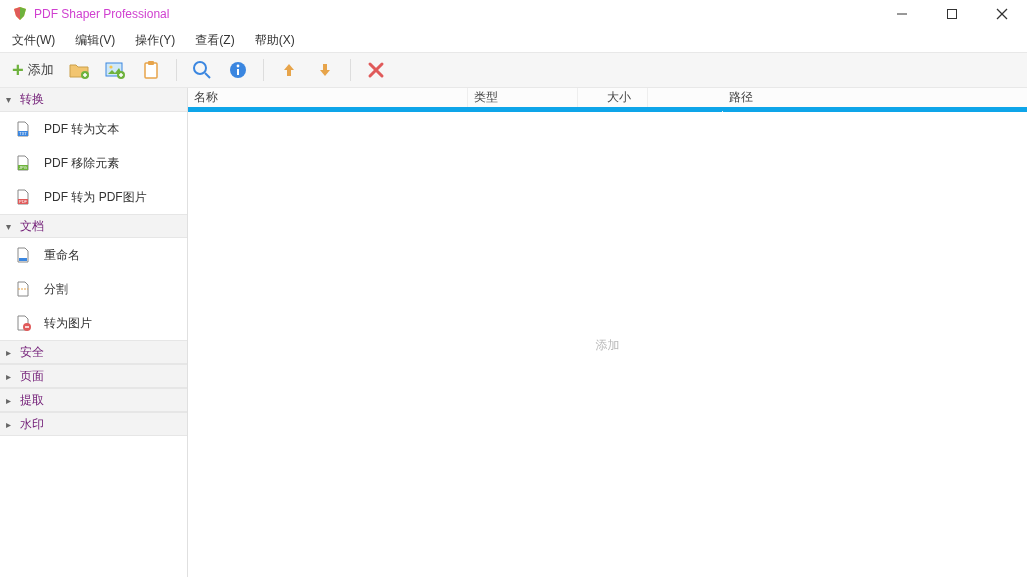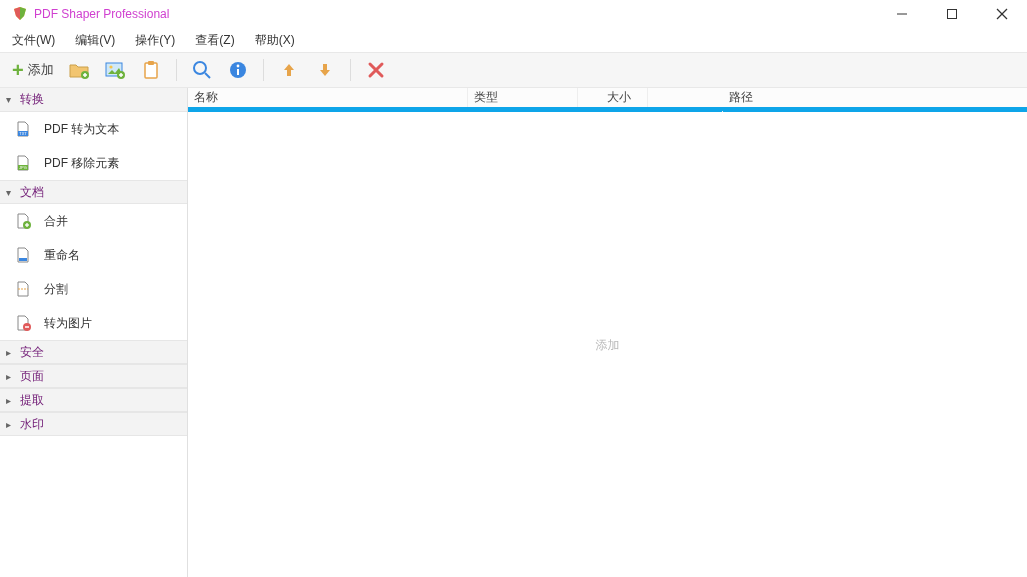--- a/index.html
+++ b/index.html
@@ -202,37 +202,36 @@
       <div class="sb-item">
         <span class="sb-item-icon">
           <svg class="doc-icon" viewBox="0 0 16 16">
               <path d="M3 1h7l3 3v11H3z" fill="#fff" stroke="#888"></path>
               <rect x="3" y="10" width="10" height="5" fill="#6eb23d"></rect>
               <text x="8" y="14" font-size="4" fill="#fff" text-anchor="middle">JPG</text>
             </svg>
         </span>
         <span class="sb-item-label">PDF 移除元素</span>
       </div>
+      <div class="sb-item">
+        <span class="sb-item-icon">
+          <svg class="doc-icon" viewBox="0 0 16 16">
+              <path d="M3 1h7l3 3v11H3z" fill="#fff" stroke="#888"></path>
+              <rect x="3" y="10" width="10" height="5" fill="#e05a5a"></rect>
+              <text x="8" y="14" font-size="4" fill="#fff" text-anchor="middle">PDF</text>
+            </svg>
+        </span>
+        <span class="sb-item-label">PDF 转为 PDF图片</span>
+      </div>
 
       <div class="sb-group-header">
         <span class="sb-chevron">▾</span>
         <span class="sb-group-label">文档</span>
       </div>
 
-      <div class="sb-item">
-        <span class="sb-item-icon">
-          <svg class="doc-icon" viewBox="0 0 16 16">
-              <path d="M3 1h7l3 3v11H3z" fill="#fff" stroke="#888"></path>
-              <circle cx="12" cy="12" r="4" fill="#6eb23d"></circle>
-              <line x1="12" y1="10" x2="12" y2="14" stroke="#fff" stroke-width="1.3"></line>
-              <line x1="10" y1="12" x2="14" y2="12" stroke="#fff" stroke-width="1.3"></line>
-            </svg>
-        </span>
-        <span class="sb-item-label">合并</span>
-      </div>
       <div class="sb-item">
         <span class="sb-item-icon">
           <svg class="doc-icon" viewBox="0 0 16 16">
               <path d="M3 1h7l3 3v11H3z" fill="#fff" stroke="#888"></path>
               <rect x="4" y="11" width="8" height="3" fill="#3a86e0"></rect>
             </svg>
         </span>
         <span class="sb-item-label">重命名</span>
       </div>
       <div class="sb-item">

